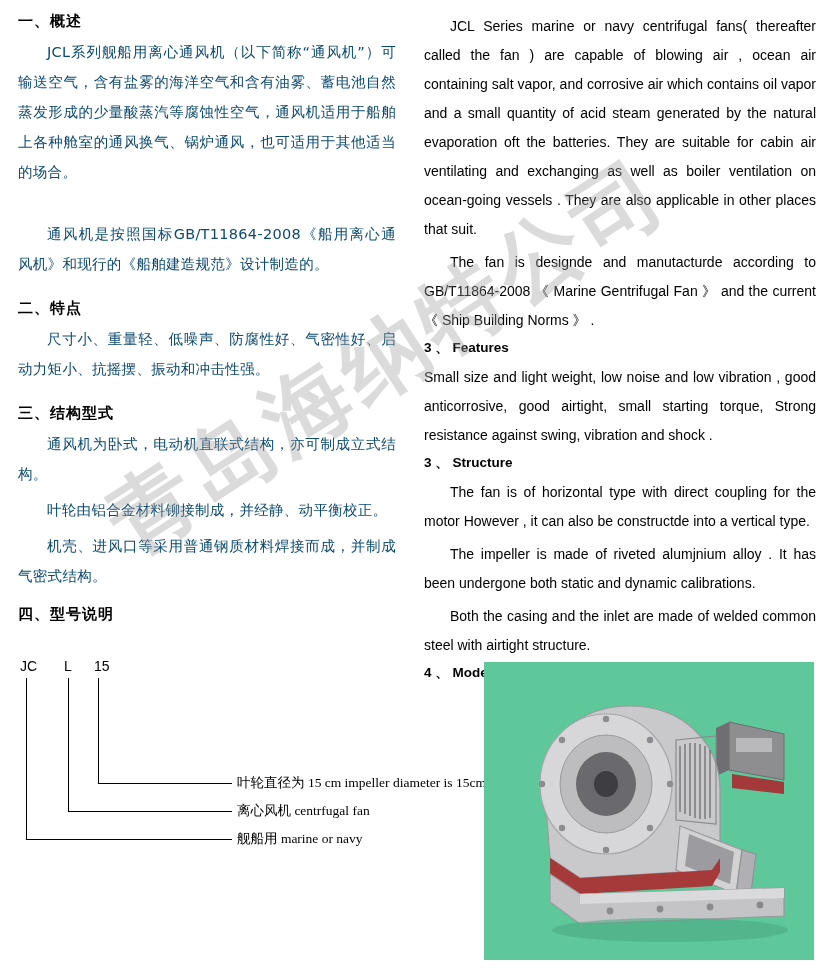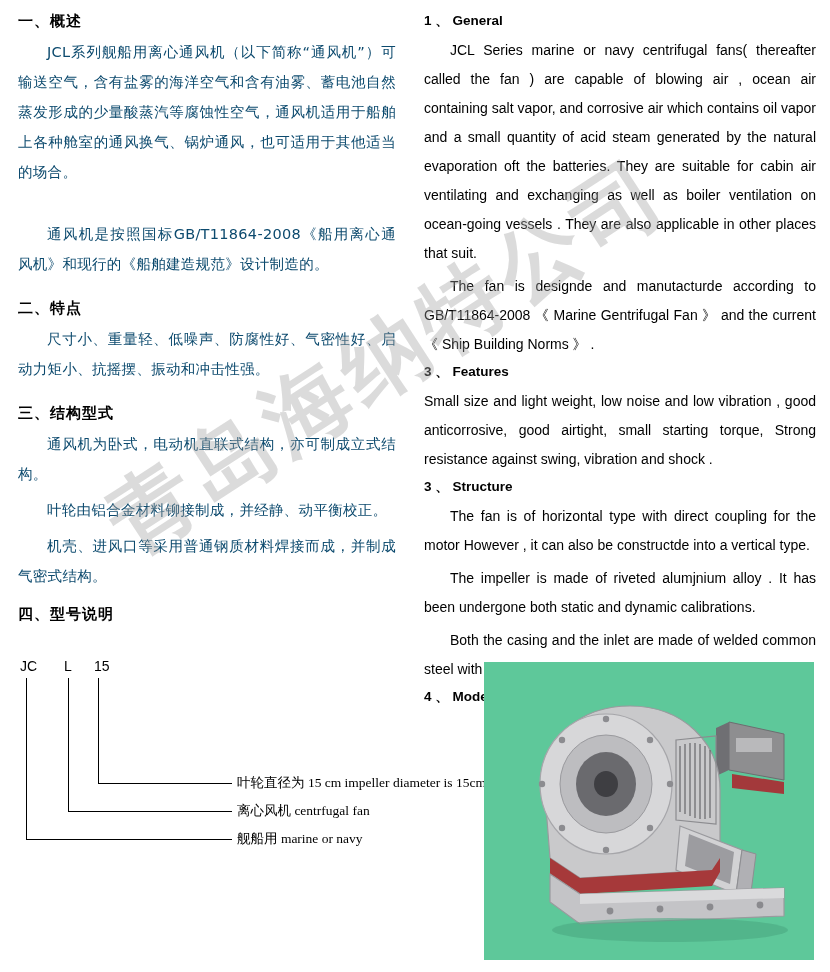--- a/index.html
+++ b/index.html
@@ -172,21 +172,20 @@
     <p class="cn-p">叶轮由铝合金材料铆接制成，并经静、动平衡校正。</p>
     <p class="cn-p">机壳、进风口等采用普通钢质材料焊接而成，并制成气密式结构。</p>
 
     <div class="gap-sm"></div>
 
     <h2 class="cn-head">四、型号说明</h2>
   </div>
 
   <div class="col-right">
 
-    <h2 class="en-head">1 、 General</h2>
     <p class="en-p">JCL Series marine or navy centrifugal fans( thereafter called the fan ) are capable of blowing air , ocean  air  containing salt vapor, and  corrosive  air which contains oil vapor and a small quantity of acid steam generated by the natural evaporation oft the batteries. They are suitable for cabin air ventilating and exchanging as well as boiler ventilation on ocean-going vessels . They are also applicable in other places that suit.</p>
     <p class="en-p">The  fan  is   designde and  manutacturde  according  to GB/T11864-2008 《 Marine Gentrifugal Fan 》 and the current 《 Ship Building Norms 》 .</p>
 
     <h2 class="en-head">3 、 Features</h2>
     <p class="en-p noindent">Small size and light weight, low noise and low vibration , good anticorrosive,   good airtight,   small starting torque,   Strong resistance against swing, vibration and shock .</p>
 
     <h2 class="en-head">3 、 Structure</h2>
     <p class="en-p">The fan is of horizontal type with direct coupling for the motor However , it can also be constructde into a vertical type.</p>
     <p class="en-p">The impeller is made of riveted alumjnium alloy . It has been undergone both static and dynamic calibrations.</p>
     <p class="en-p">Both the casing and the inlet are made of welded common steel with airtight structure.</p>

